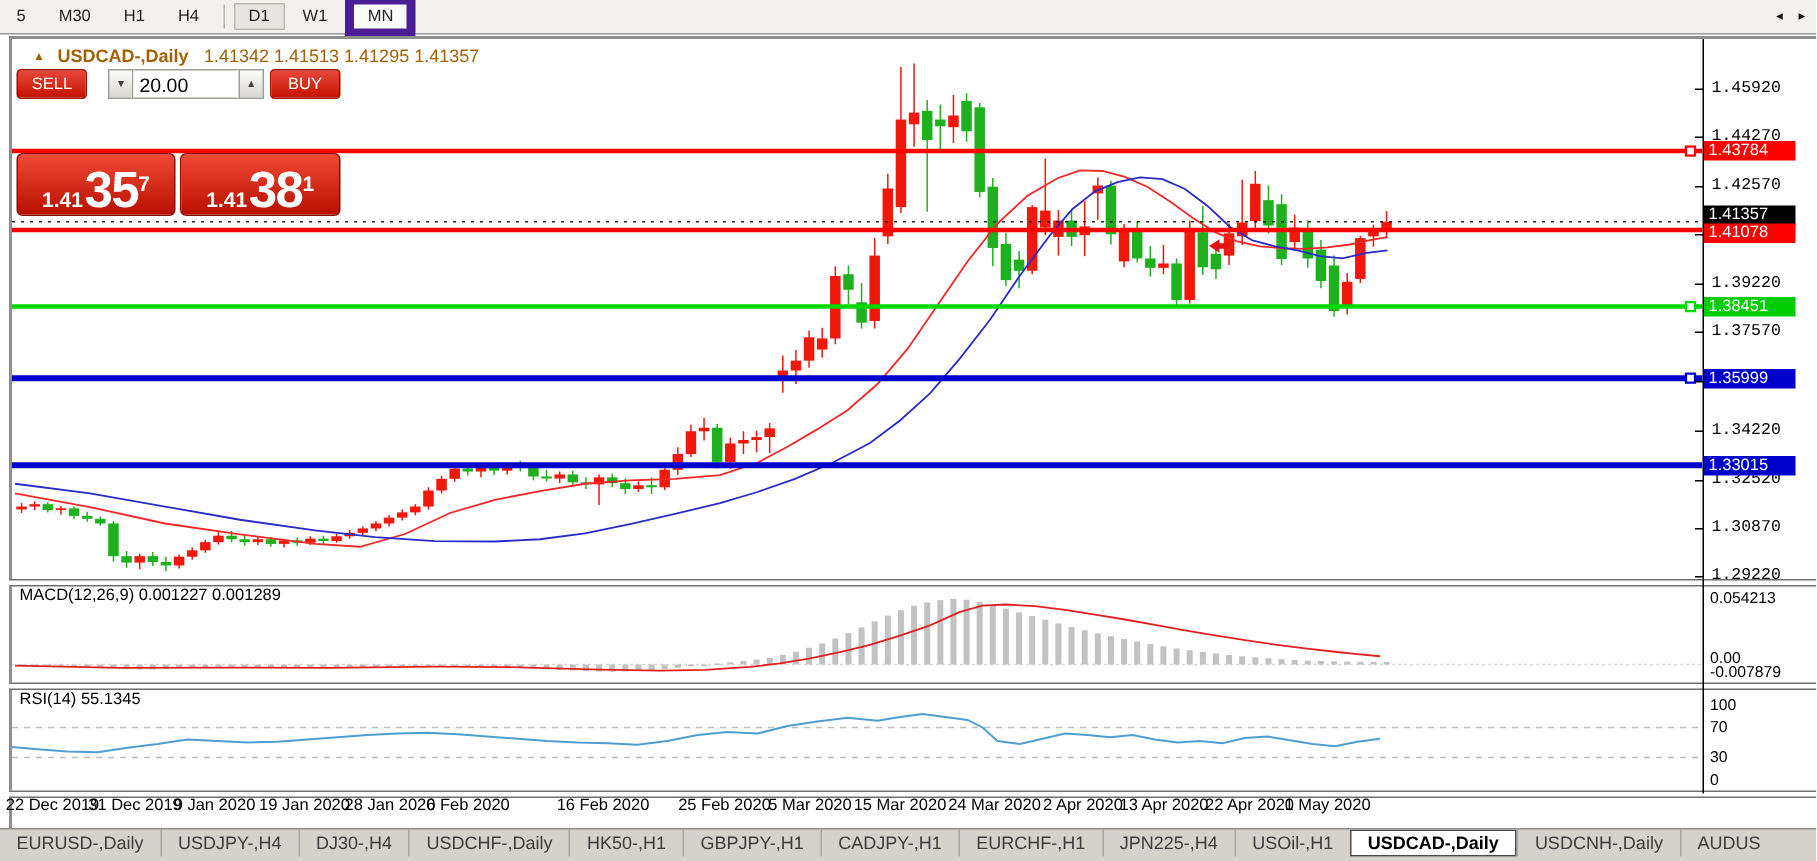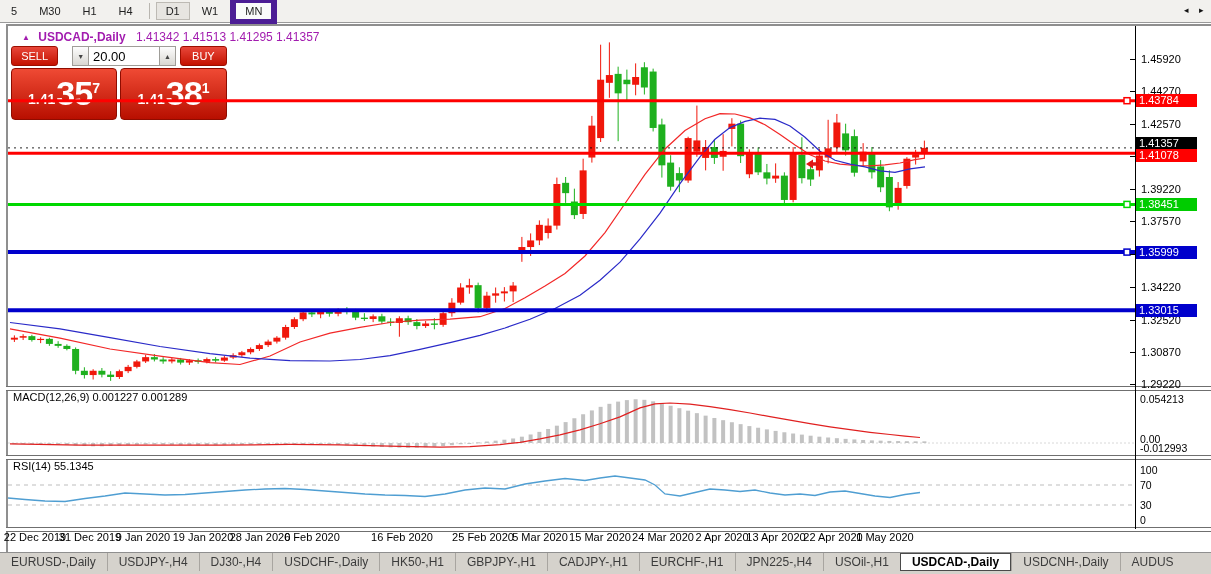--- a/index.html
+++ b/index.html
@@ -8,48 +8,48 @@
   
   #toolbar{position:absolute;left:0;top:0;width:1211px;height:22px;background:#f2f1ee;
            border-bottom:1px solid #9a9a9a;display:flex;align-items:center;font-size:11px;color:#222;}
   .pbtn{padding:2px 9px;margin:0 1px;border:1px solid transparent;cursor:default;}
   .pbtn.active{background:#e7e5e1;border:1px solid #bdbab4;}
   .pbtn.hover{background:#fafafa;border:6px solid #4c1d95;}
   .tb-sep{width:1px;height:16px;background:#b9b6b0;margin:0 5px;}
   
   #win-top{position:absolute;left:6px;top:24px;width:1205px;height:2px;background:#8f8f8f;}
   #win-left{position:absolute;left:6px;top:24px;width:2px;height:528px;background:#8f8f8f;}
-  #title{position:absolute;left:22px;top:30px;font-size:12px;color:#a21caf;white-space:nowrap;}
+  #title{position:absolute;left:22px;top:30px;font-size:12px;color:#a16207;white-space:nowrap;}
   #title .tri{font-size:8px;vertical-align:1px;margin-right:5px;}
   #title b{font-weight:bold;}
   
   #trade{position:absolute;left:11px;top:46px;width:216px;}
   #trade .row1{display:flex;align-items:stretch;height:20px;}
   .tbtn{background:linear-gradient(#e8473a,#c41200);color:#fff;font-size:11px;
         display:flex;align-items:center;justify-content:center;border-radius:3px;
         border:1px solid #9d0e00;cursor:pointer;}
   #sell-btn{width:52px;} #buy-btn{width:52px;}
   .spin{width:17px;background:linear-gradient(#fdfdfd,#d9d7d2);border:1px solid #9f9d98;
         display:flex;align-items:center;justify-content:center;font-size:7px;color:#444;cursor:pointer;}
   #vol{width:62px;border:1px solid #9f9d98;border-left:none;border-right:none;
        font-size:13px;text-align:left;padding:0 4px;font-family:"Liberation Sans",sans-serif;}
   #trade .row2{display:flex;margin-top:2px;}
   .quote{height:40px;border-radius:4px;color:#fff;display:flex;align-items:flex-end;
-         justify-content:center;padding-bottom:10px;background:linear-gradient(#ef4a34,#b80f00);
-         border:1px solid #8f0c00;cursor:pointer;}
+         justify-content:center;padding-bottom:0;background:linear-gradient(#ef4a34,#b80f00);
+         border:1px solid #8f0c00;cursor:pointer;margin-top:34px;}
   #bid-box{width:104px;margin-right:3px;} #ask-box{width:105px;}
   .q-small{font-size:14px;font-weight:bold;line-height:20px;margin-right:1px;}
   .q-big{font-size:34px;font-weight:bold;line-height:32px;letter-spacing:-1px;}
   .q-sup{font-size:14px;font-weight:bold;line-height:34px;align-self:flex-start;margin-top:2px;}
   
   .hsep{position:absolute;left:6px;width:1205px;height:3px;background:#fff;
         border-top:1px solid #6f6f6f;border-bottom:1px solid #6f6f6f;}
   #axis-v{position:absolute;left:1135px;top:26px;width:1px;height:503px;background:#000;}
   
-  .ptick{position:absolute;left:1141px;font-size:11px;color:#000;}
+  .ptick{position:absolute;left:1141px;font-size:11px;color:#000;font-family:Liberation Mono, monospace;}
   .ptick-dash{position:absolute;left:1130px;width:6px;height:1px;background:#000;}
   .badge{position:absolute;left:1136px;width:58px;height:13px;font-size:11px;color:#fff;
          line-height:13px;padding-left:3px;}
   
   .ind-label{position:absolute;left:13px;font-size:11px;color:#000;white-space:nowrap;}
   .iaxis{position:absolute;left:1140px;font-size:10.5px;color:#000;white-space:nowrap;background:rgba(255,255,255,.0);}
   
   #dates{position:absolute;left:8px;top:531px;width:1127px;height:18px;}
   .dlab{position:absolute;top:0;transform:translateX(-50%);font-size:11px;color:#000;white-space:nowrap;}
   
@@ -688,21 +688,21 @@
       <div class="badge" style="background: rgb(255, 0, 0); top: 94px;">1.43784</div>
       <div class="badge" style="background: rgb(0, 0, 0); top: 137px;">1.41357</div>
       <div class="badge" style="background: rgb(255, 0, 0); top: 149px;">1.41078</div>
       <div class="badge" style="background: rgb(0, 204, 0); top: 198px;">1.38451</div>
       <div class="badge" style="background: rgb(0, 0, 204); top: 246px;">1.35999</div>
       <div class="badge" style="background: rgb(0, 0, 204); top: 304px;">1.33015</div>
     </div>
   <div id="iaxes">
       <div class="iaxis" style="top: 393px;">0.054213</div>
       <div class="iaxis" style="top: 433px;">0.00</div>
-      <div class="iaxis" style="top: 442px;">-0.012993</div>
+      <div class="iaxis" style="top: 442px;">-0.007879</div>
       <div class="iaxis" style="top: 464px;">100</div>
       <div class="iaxis" style="top: 479px;">70</div>
       <div class="iaxis" style="top: 499px;">30</div>
       <div class="iaxis" style="top: 514px;">0</div>
     </div>
   <div id="dates">
       <div class="dlab" style="left: 27px;">22 Dec 2019</div>
       <div class="dlab" style="left: 82px;">31 Dec 2019</div>
       <div class="dlab" style="left: 135px;">9 Jan 2020</div>
       <div class="dlab" style="left: 195px;">19 Jan 2020</div>

